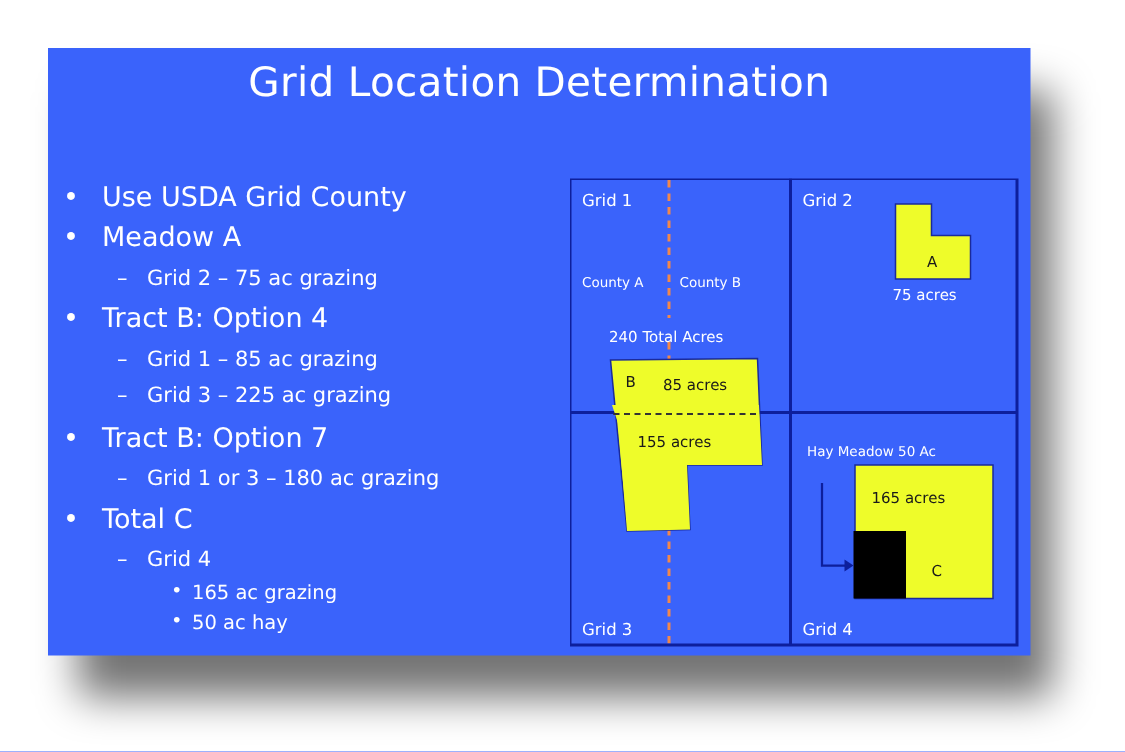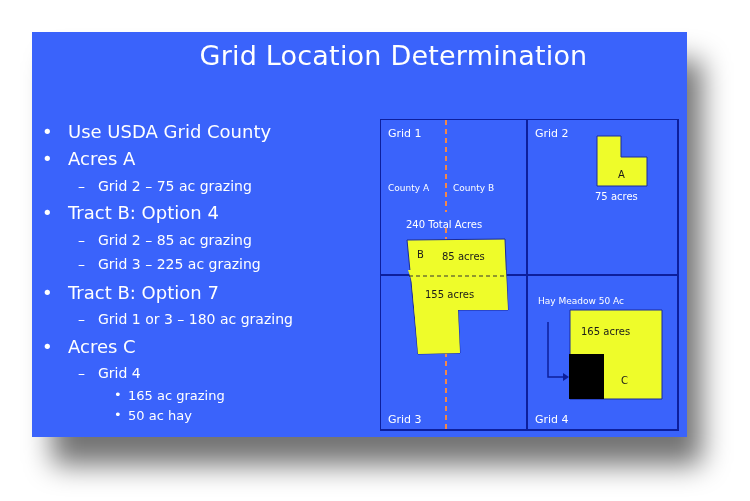--- a/index.html
+++ b/index.html
@@ -2,21 +2,21 @@
 <html><head>
 <meta charset="utf-8">
 <style>
   html, body { margin:0; padding:0; }
   body { width:750px; height:501px; background:#ffffff; position:relative; overflow:hidden;
          font-family:"DejaVu Sans", sans-serif; }
   .shadow { position:absolute; left:52px; top:60px; width:650px; height:405px;
             background:rgba(0,0,0,0.55); filter:blur(14px); border-radius:6px; }
   .slide { position:absolute; left:32px; top:32px; width:655px; height:405px; background:#3a63fb; }
   .title { position:absolute; left:0; width:655px; top:8px; text-align:center; color:#fff;
-           font-size:27px; letter-spacing:0.2px;margin-left:34px; }
+           font-size:27px; letter-spacing:0.2px; }
   .bullets { position:absolute; left:0; top:0; }
   .lvl { position:absolute; color:#fff; white-space:nowrap; }
   .l1 { font-size:18px; left:36px; }
   .l1 .dot { position:absolute; left:-26px; top:0; }
   .l2 { font-size:14px; left:66px; }
   .l2 .dash { position:absolute; left:-20px; top:0; }
   .l3 { font-size:13px; left:96px; }
   .l3 .sdot { position:absolute; left:-14px; top:-1px; }
   .map { position:absolute; left:348px; top:87px; }
   svg text { font-family:"DejaVu Sans", sans-serif; }
@@ -24,28 +24,28 @@
 </head>
 <body>
 
 <div class="shadow"></div>
 
 <div class="slide">
   <div class="title">Grid Location Determination</div>
 
   <div class="bullets">
     <div class="lvl l1" style="top:89px;"><span class="dot">•</span><span>Use USDA Grid County</span></div>
-    <div class="lvl l1" style="top:116px;"><span class="dot">•</span><span>Acres A</span></div>
+    <div class="lvl l1" style="top:116px;"><span class="dot">•</span><span>Meadow A</span></div>
     <div class="lvl l2" style="top:146px;"><span class="dash">–</span><span>Grid  2 – 75 ac grazing</span></div>
     <div class="lvl l1" style="top:170px;"><span class="dot">•</span><span>Tract B: Option 4</span></div>
-    <div class="lvl l2" style="top:200px;"><span class="dash">–</span><span>Grid  2 – 85 ac grazing</span></div>
+    <div class="lvl l2" style="top:200px;"><span class="dash">–</span><span>Grid  1 – 85 ac grazing</span></div>
     <div class="lvl l2" style="top:224px;"><span class="dash">–</span><span>Grid  3 – 225 ac grazing</span></div>
     <div class="lvl l1" style="top:250px;"><span class="dot">•</span><span>Tract B: Option 7</span></div>
     <div class="lvl l2" style="top:279px;"><span class="dash">–</span><span>Grid  1 or 3 – 180 ac grazing</span></div>
-    <div class="lvl l1" style="top:304px;"><span class="dot">•</span><span>Acres C</span></div>
+    <div class="lvl l1" style="top:304px;"><span class="dot">•</span><span>Total C</span></div>
     <div class="lvl l2" style="top:333px;"><span class="dash">–</span><span>Grid  4</span></div>
     <div class="lvl l3" style="top:356px;"><span class="sdot">•</span><span>165 ac grazing</span></div>
     <div class="lvl l3" style="top:376px;"><span class="sdot">•</span><span>50 ac hay</span></div>
   </div>
 
   <svg class="map" width="300" height="314" viewBox="348 87 300 314" style="left:348px; top:87px;">
 
     <g stroke="#f2884a" stroke-width="2" stroke-dasharray="5,4">
       <line x1="414" y1="88" x2="414" y2="180"></line>
       <line x1="414" y1="196" x2="414" y2="210"></line>

